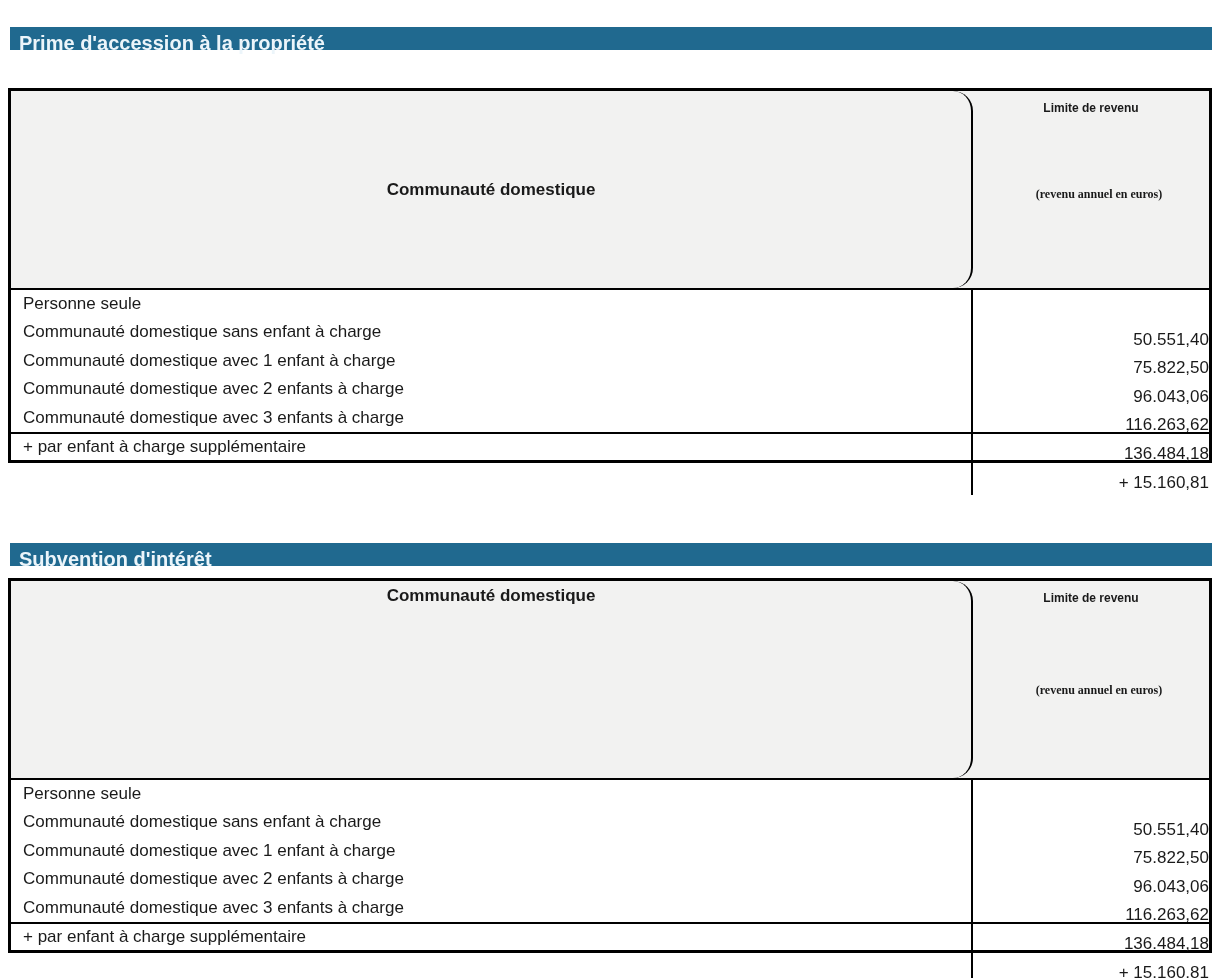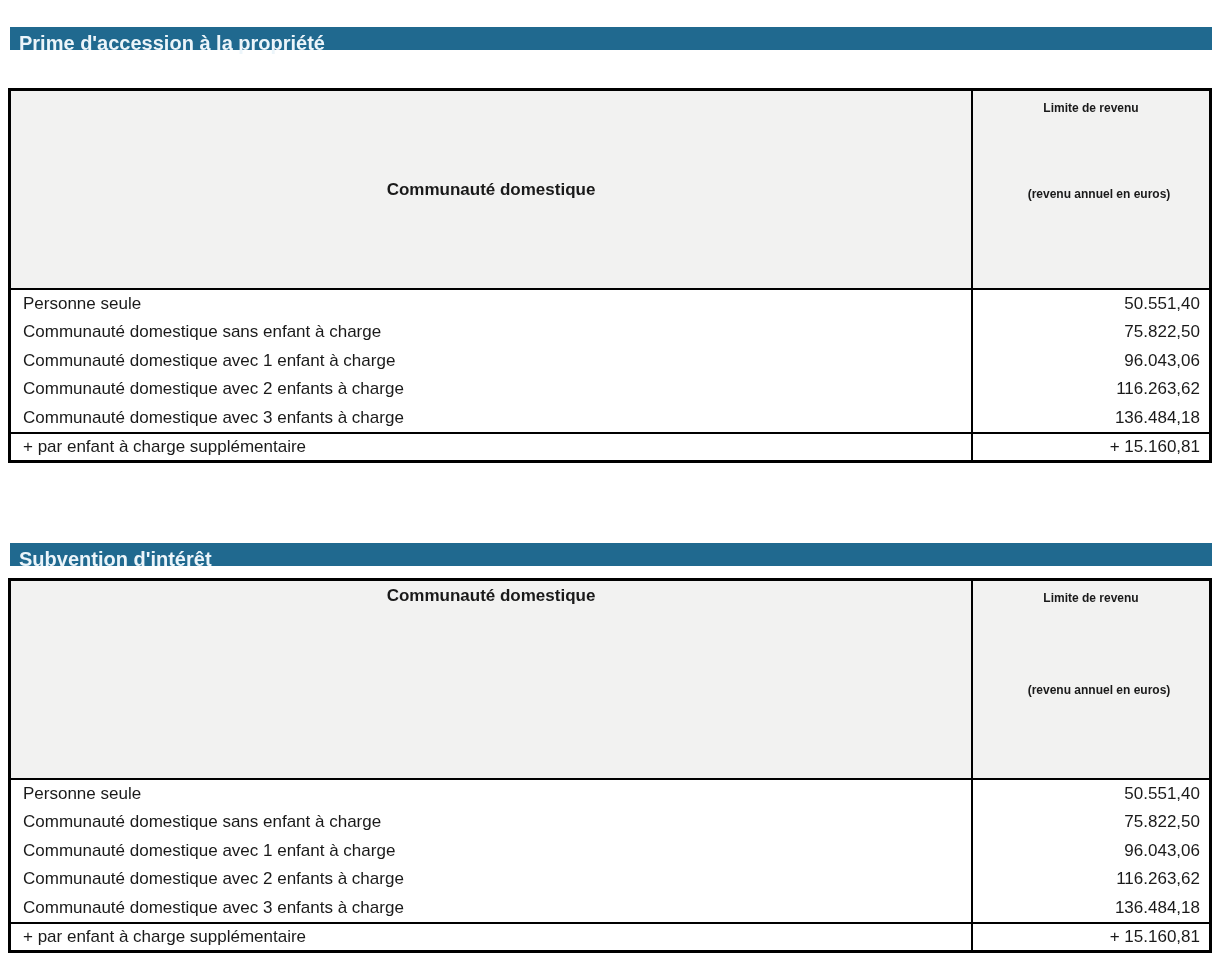--- a/index.html
+++ b/index.html
@@ -32,38 +32,38 @@
 
   .thead {
     display:grid; grid-template-columns:1fr 236px;
     height:199px; box-sizing:border-box;
     background:var(--thead-bg, #f2f2f1);
     border-bottom:2px solid var(--border, #000);
   }
   .th-left {
     border-right:2px solid var(--border, #000);
     display:flex; justify-content:center;
-    font-weight:bold; font-size:17px;
+    font-weight:bold; font-size:17px;border-radius:20px;
   }
   .align-mid .th-left { align-items:center; }
   .align-top .th-left { align-items:flex-start; padding-top:5px; }
   .th-right { position:relative; font-weight:bold; font-size:12px; text-align:center; }
   .th-right .line1 { margin-top:10px; }
-  .th-right .line2 { position:absolute; left:16px; right:0; top:96px; white-space:nowrap; }
+  .th-right .line2 { position:absolute; left:16px; right:0; top:96px; white-space:nowrap;font-family:Liberation Serif, serif; }
   #tbl2 .th-right .line2 { top:102px; }
 
   .row {
     display:grid; grid-template-columns:1fr 236px;
     height:28.4px; font-size:17px; line-height:28.4px;
   }
   .cell-l {
     padding-left:12px; border-right:2px solid var(--border, #000);
     white-space:nowrap; overflow:hidden;
   }
-  .cell-r { text-align:right; padding-right:9px; white-space:nowrap; }
+  .cell-r { text-align:right; padding-right:0; white-space:nowrap;margin-top:36px; }
   .frow {
     display:grid; grid-template-columns:1fr 236px;
     border-top:2px solid var(--border, #000);
     height:26px; font-size:17px; line-height:25px;
   }
 </style>
 </head>
 <body>
 
 <div id="bar1" class="title-bar">

